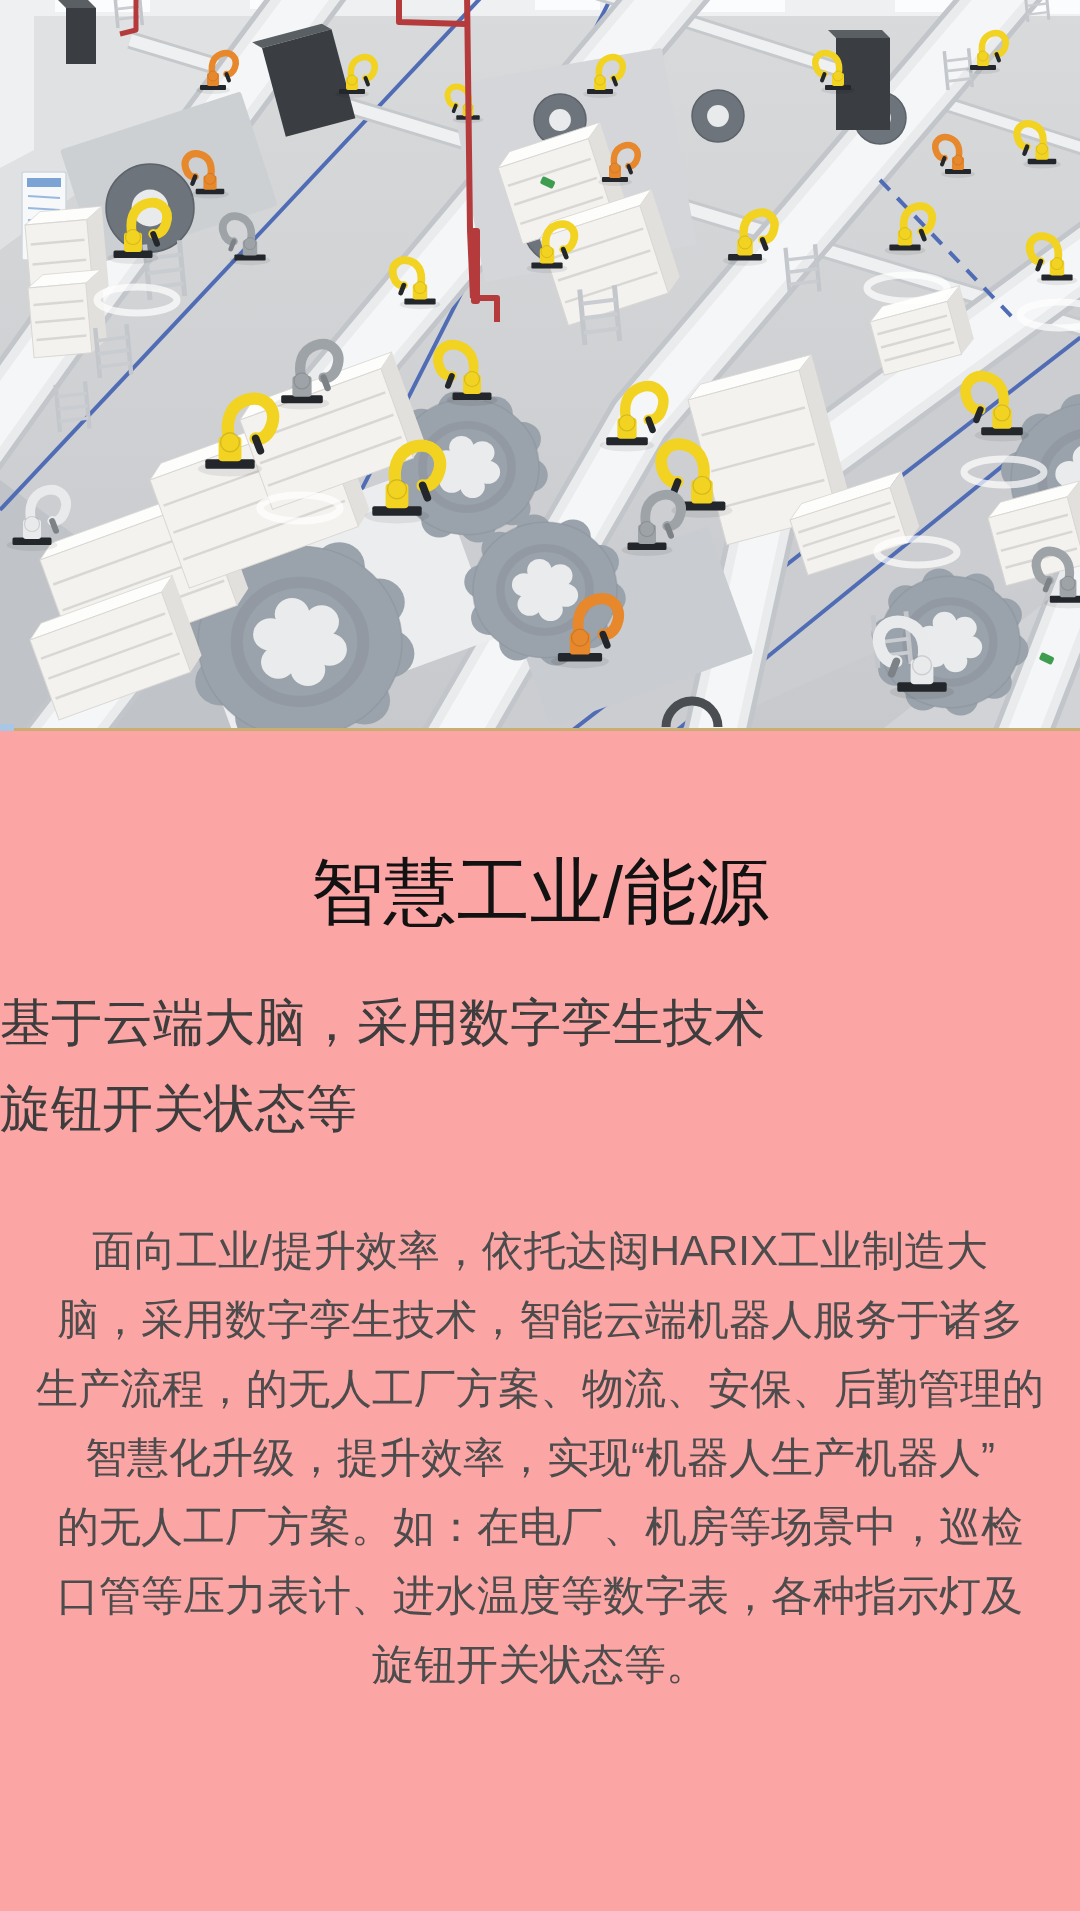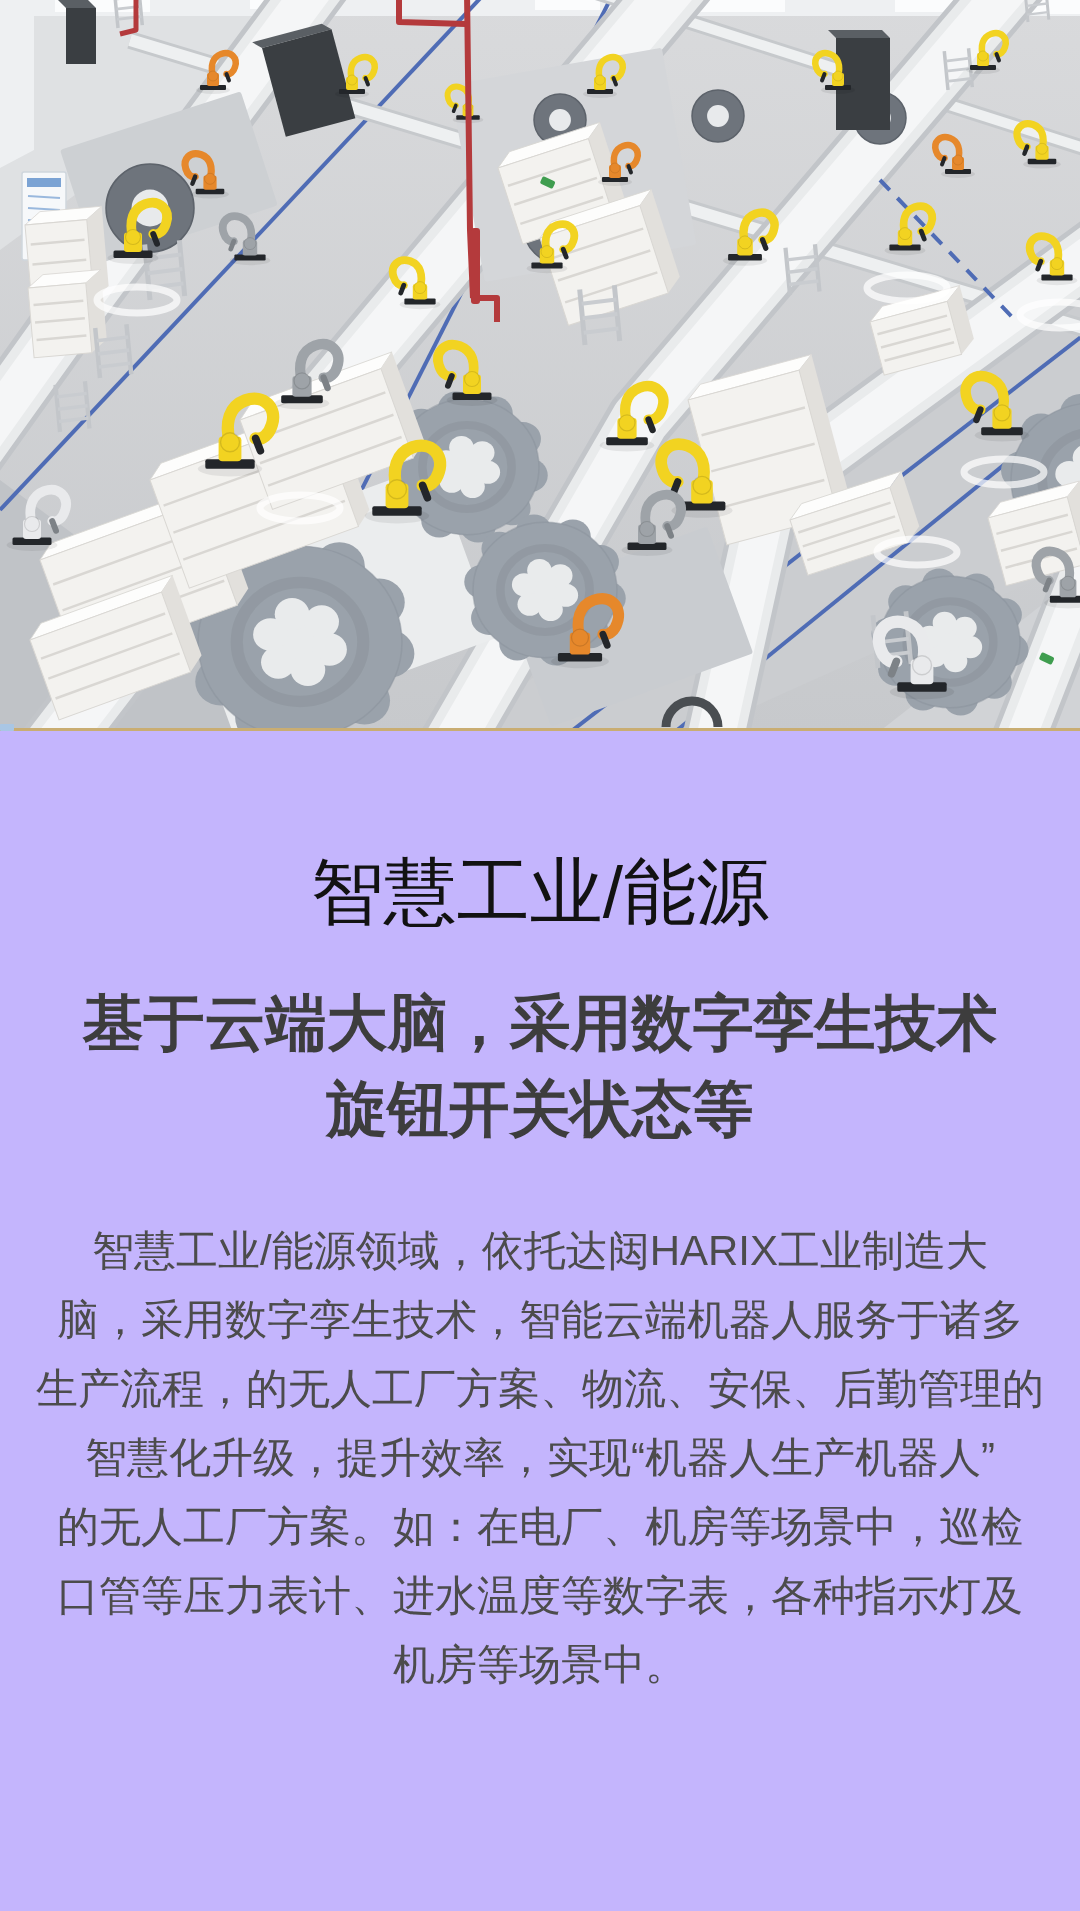--- a/index.html
+++ b/index.html
@@ -1,29 +1,29 @@
 <!DOCTYPE html>
 <html><head>
 <meta charset="utf-8">
 <style>
   html,body{margin:0;padding:0;background:#ffffff;}
   .page{
-    width:1080px;height:1911px;position:relative;overflow:hidden;background:#c4b5fd;
+    width:1080px;height:1911px;position:relative;overflow:hidden;background:#fca5a5;
     font-family:"Liberation Sans","DejaVu Sans",sans-serif;
   }
   .hero{position:relative;width:1080px;height:731px;overflow:hidden;}
   .hero-canvas{position:absolute;inset:0;}
   .hero-canvas svg{display:block;}
   .progress-bar{position:absolute;left:0;bottom:0;width:100%;height:3px;}
   .progress-played{position:absolute;left:0;bottom:0;width:14px;height:7px;border-radius:1px;}
   .title{
     margin:124px 0 0 0;text-align:center;
     font-size:73px;line-height:73px;font-weight:500;letter-spacing:0;
   }
-  .subtitle{margin-top:52px;text-align:center;font-size:61px;line-height:86px;font-weight:700;}
+  .subtitle{margin-top:52px;text-align:left;font-size:51px;line-height:86px;font-weight:400;}
   .body-text{margin-top:64px;text-align:center;font-size:42px;line-height:69px;font-weight:400;}
   .subtitle div,.body-text div{white-space:nowrap;}
 </style>
 </head>
 <body>
 
 <div class="page">
 
   <div class="hero">
     <div class="hero-canvas">
@@ -641,22 +641,22 @@
   </div>
 
   <h1 class="title" style="color: rgb(18, 18, 18);">智慧工业/能源</h1>
 
   <div class="subtitle" style="color: rgb(61, 61, 61);">
     <div>基于云端大脑，采用数字孪生技术</div>
     <div>旋钮开关状态等</div>
   </div>
 
   <div class="body-text" style="color: rgb(76, 76, 76);">
-    <div>智慧工业/能源领域，依托达闼HARIX工业制造大</div>
+    <div>面向工业/提升效率，依托达闼HARIX工业制造大</div>
     <div>脑，采用数字孪生技术，智能云端机器人服务于诸多</div>
     <div>生产流程，的无人工厂方案、物流、安保、后勤管理的</div>
     <div>智慧化升级，提升效率，实现“机器人生产机器人”</div>
     <div>的无人工厂方案。如：在电厂、机房等场景中，巡检</div>
     <div>口管等压力表计、进水温度等数字表，各种指示灯及</div>
-    <div>机房等场景中。</div>
+    <div>旋钮开关状态等。</div>
   </div>
 
 </div>
 
 </body></html>

